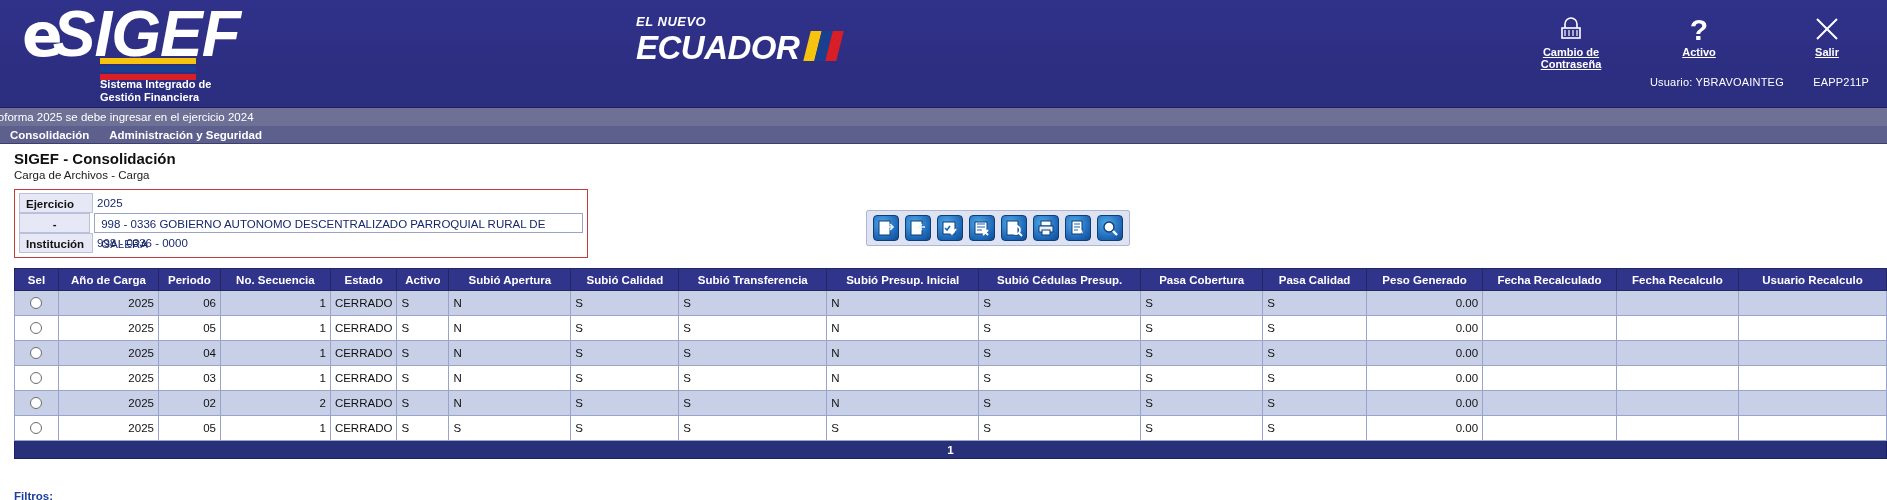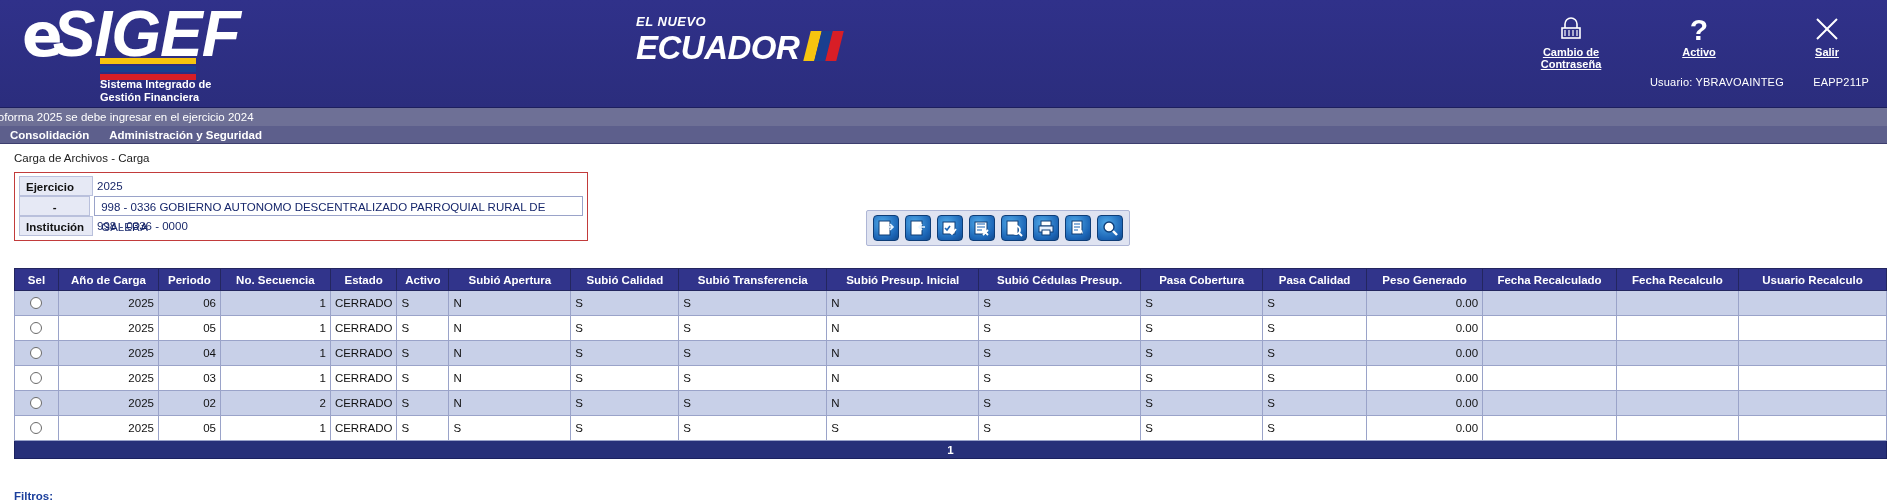--- a/index.html
+++ b/index.html
@@ -232,20 +232,21 @@
   <div class="ticker">
     <span>roforma 2025 se debe ingresar en el ejercicio 2024</span>
   </div>
 
   <div class="menubar">
     <div class="mi">Consolidación</div>
     <div class="mi">Administración y Seguridad</div>
   </div>
 
   <div class="titles">
+    <div class="title-main">SIGEF - Consolidación</div>
     <div class="title-sub">Carga de Archivos - Carga</div>
   </div>
 
   <div class="filter-wrap">
     <div class="filter-box">
       <div class="f-row">
         <div class="f-label">Ejercicio</div>
         <div class="f-val">2025</div>
       </div>
       <div class="f-row">

